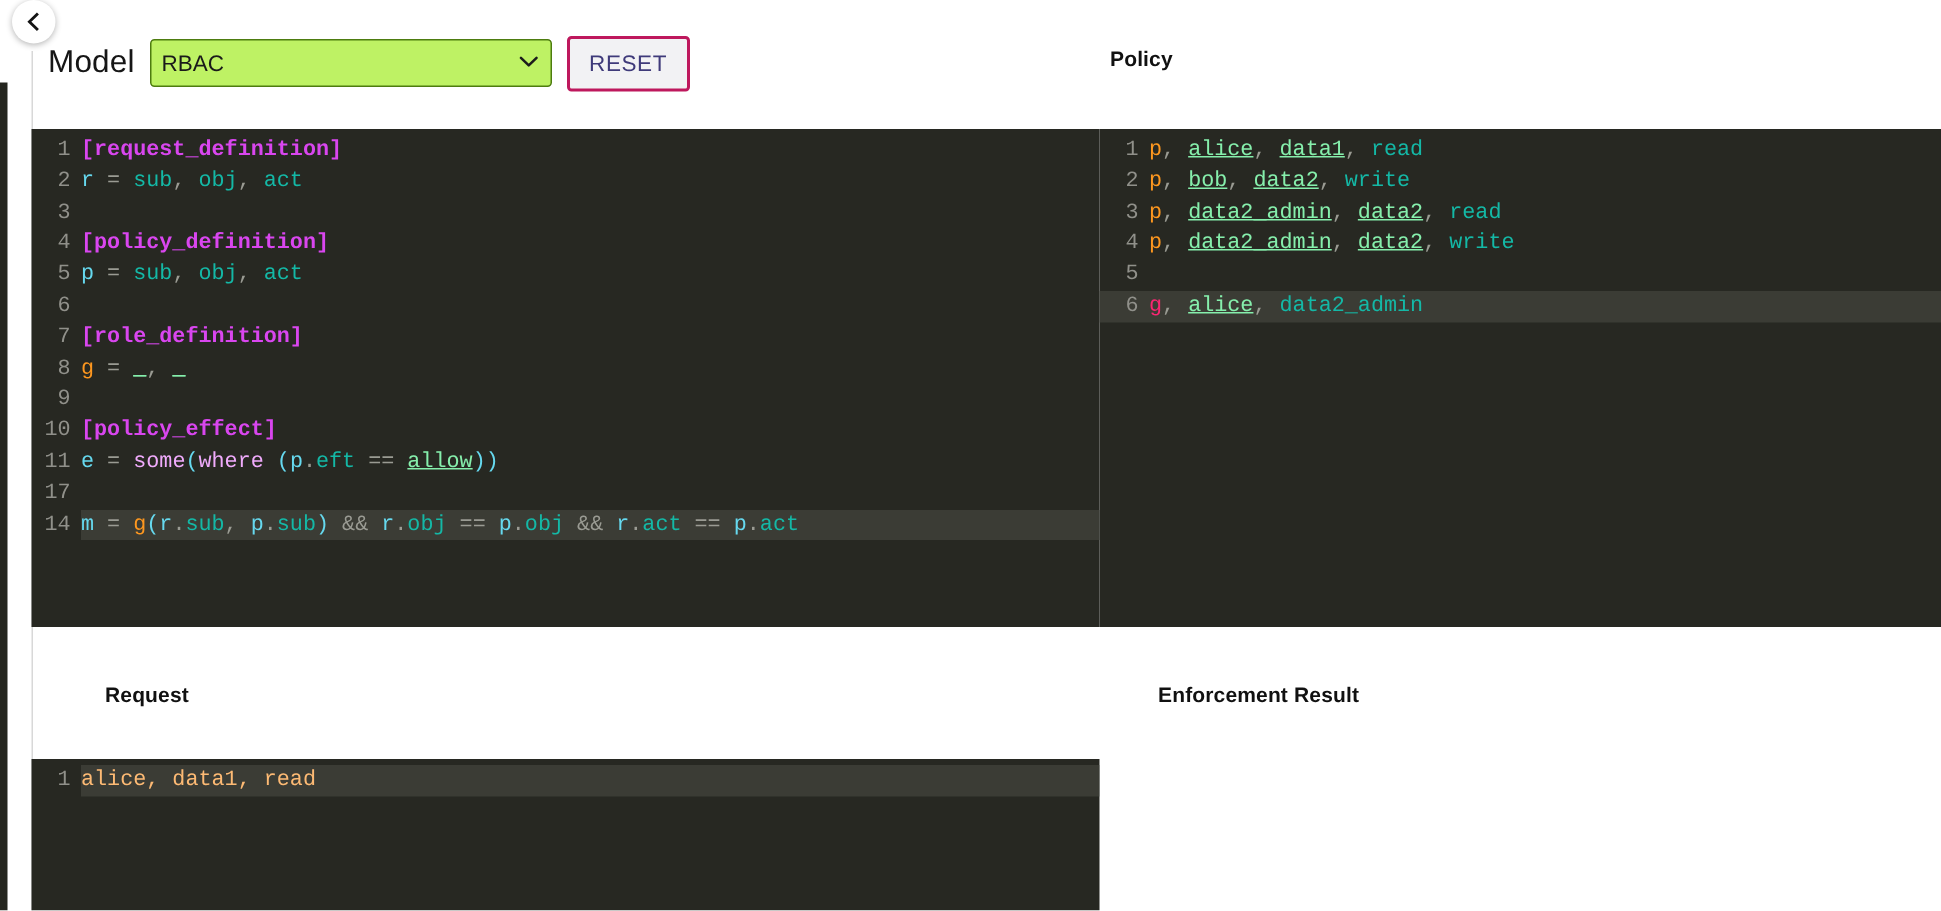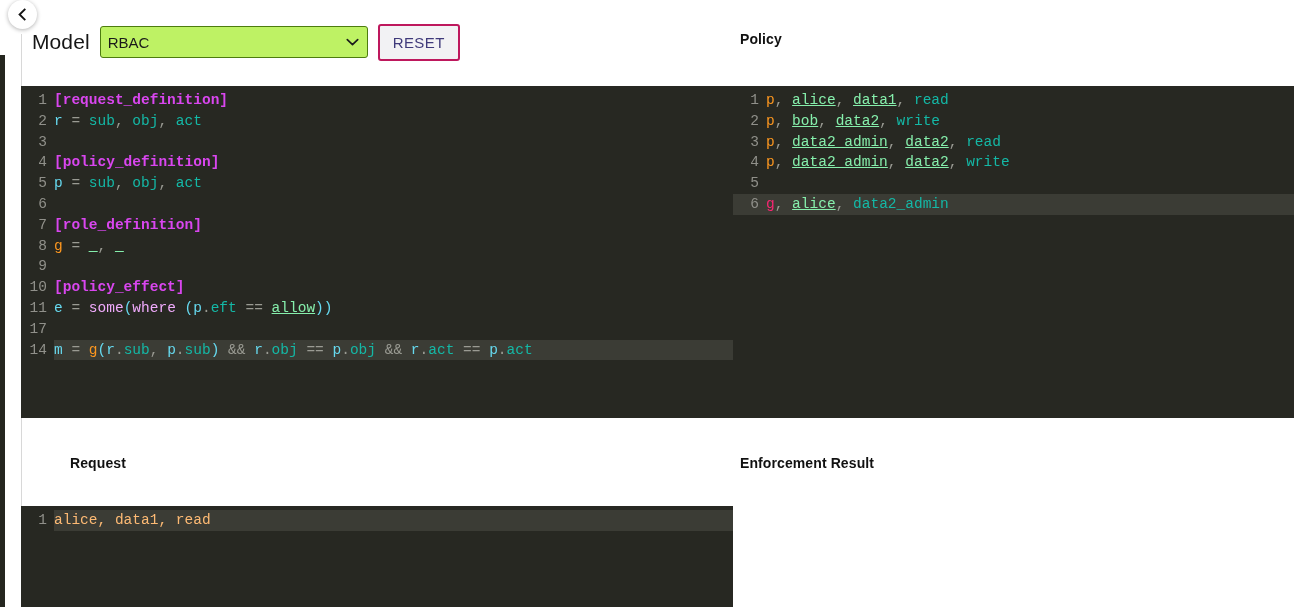--- a/index.html
+++ b/index.html
@@ -80,21 +80,21 @@
     cursor: pointer;
   }
 
   .panel-title {
     position: absolute;
     font-size: 14px; font-weight: bold; color: #111111;
     letter-spacing: 0.1px;
   }
   #policy-title  { left: 740px; top: 31px; }
   #request-title { left: 32px;  top: 455px; margin-left: 38px; }
-  #result-title  { left: 740px; top: 455px; }
+  #result-title  { left: 772px; top: 455px; }
 
   
   .editor {
     position: absolute;
     background: #272822;
     overflow: hidden;
     font-family: "Liberation Mono", monospace;
     font-size: 14.5px;
     line-height: 20.8px;
   }

